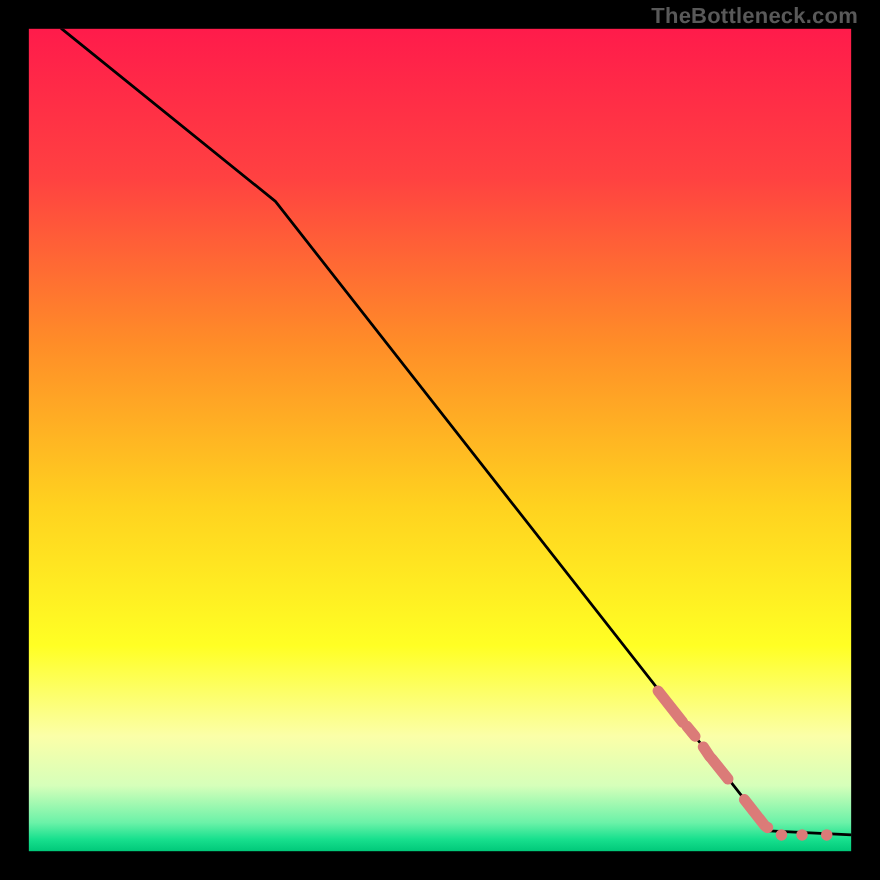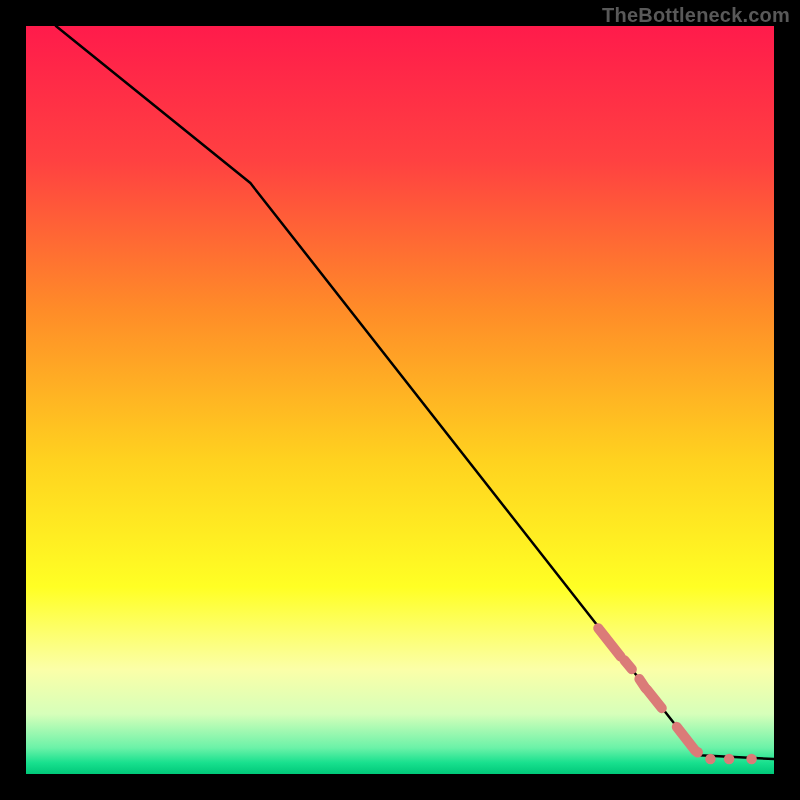--- a/index.html
+++ b/index.html
@@ -13,21 +13,21 @@
   }
   .stage {
     position: relative;
     width: 800px;
     height: 800px;
     background: #000;
   }
   .watermark {
     position: absolute;
     top: 4px;
-    right: 10px;
+    right: 20px;
     font-size: 20px;
     font-weight: 600;
     color: #595959;
     letter-spacing: 0.2px;
   }
   .plot {
     position: absolute;
     left: 26px;
     top: 26px;
     width: 748px;

